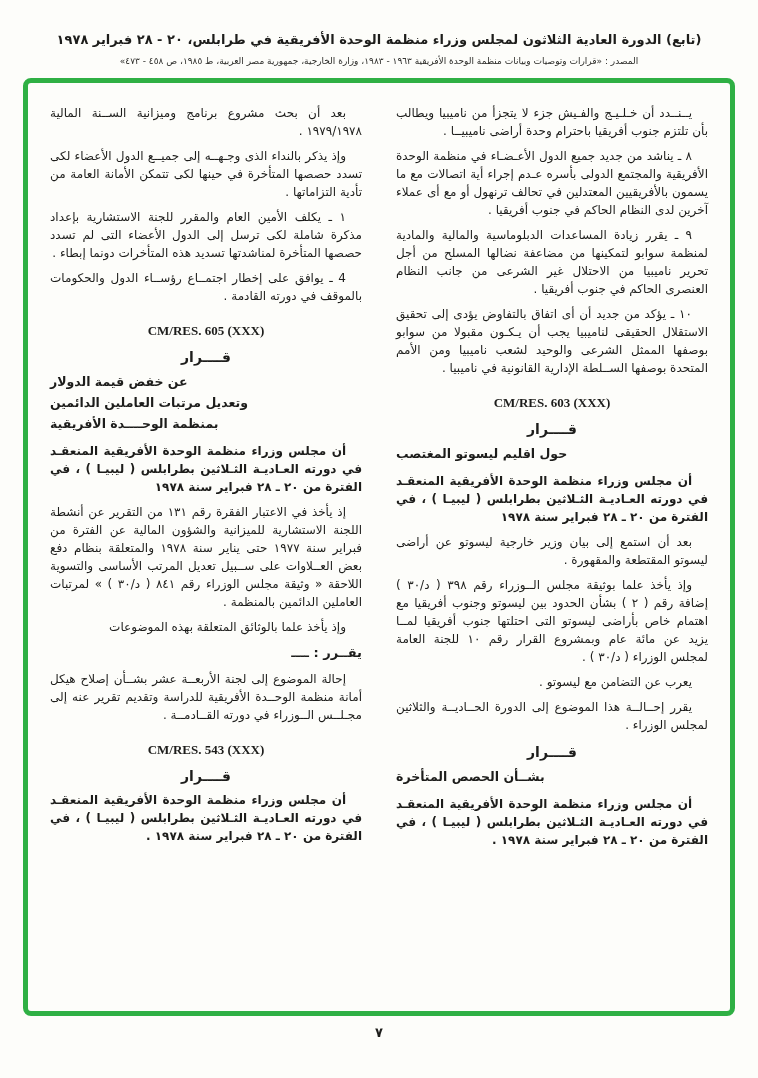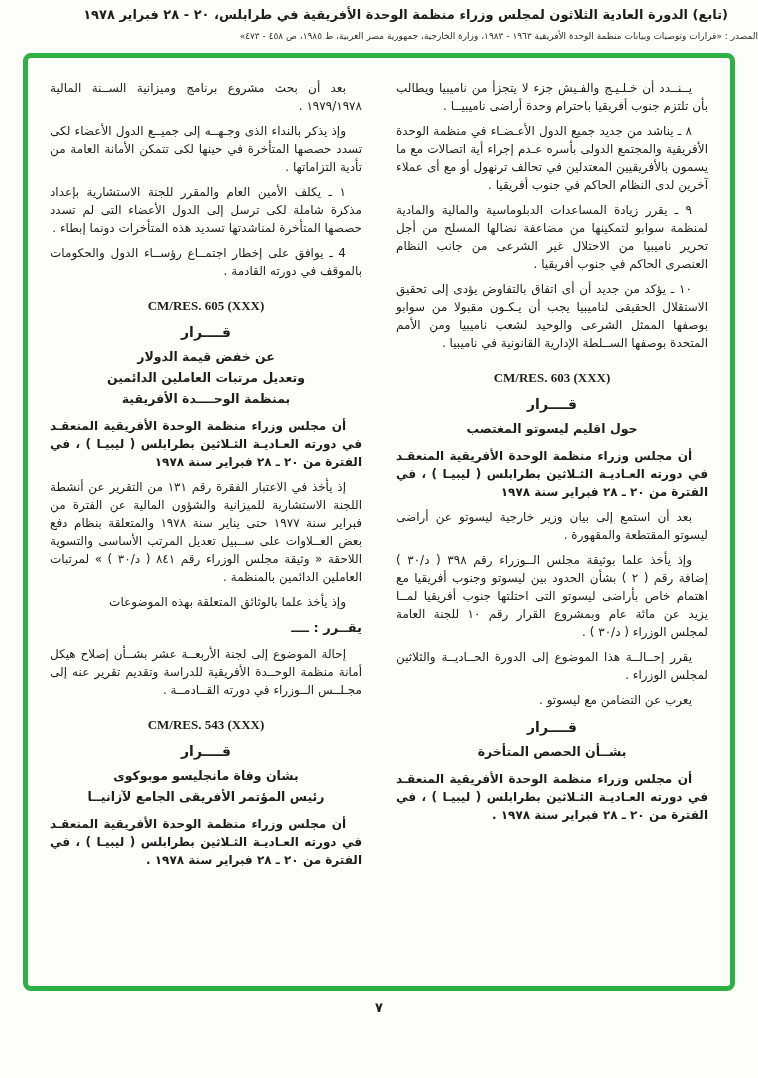--- a/index.html
+++ b/index.html
@@ -4,21 +4,21 @@
 <style>
   html, body { margin: 0; padding: 0; }
   body {
     width: 758px;
     height: 1078px;
     background: var(--page-bg, #fdfdfa);
     color: var(--text-color, #1d1d1b);
     font-family: "DejaVu Sans", sans-serif;
     overflow: hidden;
   }
-  .page-header { padding-top: 7px; }
+  .page-header { padding-top: 32px; text-align: center; }
   .header-title {
     font-size: 13px;
     font-weight: 700;
     padding: 0 30px;
   }
   .source-line {
     margin-top: 9px;
     font-size: 9px;
     font-weight: 400;
     color: #2b2b28;
@@ -54,21 +54,21 @@
     font-size: 13px;
   }
   .qarar {
     margin: 10px 0 6px;
     text-align: center;
     font-size: 14px;
     font-weight: 700;
   }
   .subhead {
     margin: 2px 0 8px;
-    text-align: center;
+    text-align: left;
     font-size: 12.5px;
     font-weight: 700;
     line-height: 21px;
     white-space: pre-line;
   }
   .decides {
     margin: 8px 0;
     font-weight: 700;
     font-size: 13px;
     line-height: 18px;
@@ -95,22 +95,22 @@
     <p class="para">يــنــدد أن خـلـيـج والفـيش جزء لا يتجزأ من ناميبيا ويطالب بأن تلتزم جنوب أفريقيا باحترام وحدة أراضى ناميبيــا .</p>
     <p class="para">٨ ـ يناشد من جديد جميع الدول الأعـضـاء في منظمة الوحدة الأفريقية والمجتمع الدولى بأسره عـدم إجراء أية اتصالات مع ما يسمون بالأفريقيين المعتدلين في تحالف ترنهول أو مع أى عملاء آخرين لدى النظام الحاكم في جنوب أفريقيا .</p>
     <p class="para">٩ ـ يقرر زيادة المساعدات الدبلوماسية والمالية والمادية لمنظمة سوابو لتمكينها من مضاعفة نضالها المسلح من أجل تحرير ناميبيا من الاحتلال غير الشرعى من جانب النظام العنصرى الحاكم في جنوب أفريقيا .</p>
     <p class="para">١٠ ـ يؤكد من جديد أن أى اتفاق بالتفاوض يؤدى إلى تحقيق الاستقلال الحقيقى لناميبيا يجب أن يـكـون مقبولا من سوابو بوصفها الممثل الشرعى والوحيد لشعب ناميبيا ومن الأمم المتحدة بوصفها الســلطة الإدارية القانونية في ناميبيا .</p>
     <div class="res-code">CM/RES. 603 (XXX)</div>
     <div class="qarar">قــــرار</div>
     <div class="subhead">حول اقليم ليسوتو المغتصب</div>
     <p class="para bold">أن مجلس وزراء منظمة الوحدة الأفريقية المنعقـد في دورته العـاديـة الثـلاثين بطرابلس ( ليبيـا ) ، في الفترة من ٢٠ ـ ٢٨ فبراير سنة ١٩٧٨</p>
     <p class="para">بعد أن استمع إلى بيان وزير خارجية ليسوتو عن أراضى ليسوتو المقتطعة والمقهورة .</p>
     <p class="para">وإذ يأخذ علما بوثيقة مجلس الــوزراء رقم ٣٩٨ ( د/٣٠ ) إضافة رقم ( ٢ ) بشأن الحدود بين ليسوتو وجنوب أفريقيا مع اهتمام خاص بأراضى ليسوتو التى احتلتها جنوب أفريقيا لمــا يزيد عن مائة عام وبمشروع القرار رقم ١٠ للجنة العامة لمجلس الوزراء ( د/٣٠ ) .</p>
+    <p class="para">يعرب عن التضامن مع ليسوتو .</p>
     <p class="para">يقرر إحــالــة هذا الموضوع إلى الدورة الحــاديــة والثلاثين لمجلس الوزراء .</p>
-    <p class="para">يعرب عن التضامن مع ليسوتو .</p>
     <div class="qarar">قــــرار</div>
     <div class="subhead">بشــأن الحصص المتأخرة</div>
     <p class="para bold">أن مجلس وزراء منظمة الوحدة الأفريقية المنعقـد في دورته العـاديـة الثـلاثين بطرابلس ( ليبيـا ) ، في الفترة من ٢٠ ـ ٢٨ فبراير سنة ١٩٧٨ .</p>
   </section>
 
   <section class="col">
     <p class="para">بعد أن بحث مشروع برنامج وميزانية الســنة المالية ١٩٧٩/١٩٧٨ .</p>
     <p class="para">وإذ يذكر بالنداء الذى وجـهــه إلى جميــع الدول الأعضاء لكى تسدد حصصها المتأخرة في حينها لكى تتمكن الأمانة العامة من تأدية التزاماتها .</p>
     <p class="para">١ ـ يكلف الأمين العام والمقرر للجنة الاستشارية بإعداد مذكرة شاملة لكى ترسل إلى الدول الأعضاء التى لم تسدد حصصها المتأخرة لمناشدتها تسديد هذه المتأخرات دونما إبطاء .</p>
     <p class="para">4 ـ يوافق على إخطار اجتمــاع رؤســاء الدول والحكومات بالموقف في دورته القادمة .</p>
@@ -119,22 +119,20 @@
     <div class="subhead">عن خفض قيمة الدولار
 وتعديل مرتبات العاملين الدائمين
 بمنظمة الوحــــدة الأفريقية</div>
     <p class="para bold">أن مجلس وزراء منظمة الوحدة الأفريقية المنعقـد في دورته العـاديـة الثـلاثين بطرابلس ( ليبيـا ) ، في الفترة من ٢٠ ـ ٢٨ فبراير سنة ١٩٧٨</p>
     <p class="para">إذ يأخذ في الاعتبار الفقرة رقم ١٣١ من التقرير عن أنشطة اللجنة الاستشارية للميزانية والشؤون المالية عن الفترة من فبراير سنة ١٩٧٧ حتى يناير سنة ١٩٧٨ والمتعلقة بنظام دفع بعض العــلاوات على ســبيل تعديل المرتب الأساسى والتسوية اللاحقة « وثيقة مجلس الوزراء رقم ٨٤١ ( د/٣٠ ) » لمرتبات العاملين الدائمين بالمنظمة .</p>
     <p class="para">وإذ يأخذ علما بالوثائق المتعلقة بهذه الموضوعات</p>
     <p class="decides">يقــرر : ــــ</p>
     <p class="para">إحالة الموضوع إلى لجنة الأربعــة عشر بشــأن إصلاح هيكل أمانة منظمة الوحــدة الأفريقية للدراسة وتقديم تقرير عنه إلى مجـلــس الــوزراء في دورته القــادمــة .</p>
     <div class="res-code">CM/RES. 543 (XXX)</div>
     <div class="qarar">قــــرار</div>
-    <div class="subhead">بشان وفاة مانجليسو موبوكوى
-رئيس المؤتمر الأفريقى الجامع لآزانيــا</div>
     <p class="para bold">أن مجلس وزراء منظمة الوحدة الأفريقية المنعقـد في دورته العـاديـة الثـلاثين بطرابلس ( ليبيـا ) ، في الفترة من ٢٠ ـ ٢٨ فبراير سنة ١٩٧٨ .</p>
   </section>
 
 </main>
 
 <footer class="page-footer">
   <div class="page-number">٧</div>
 </footer>
 
 </body></html>

